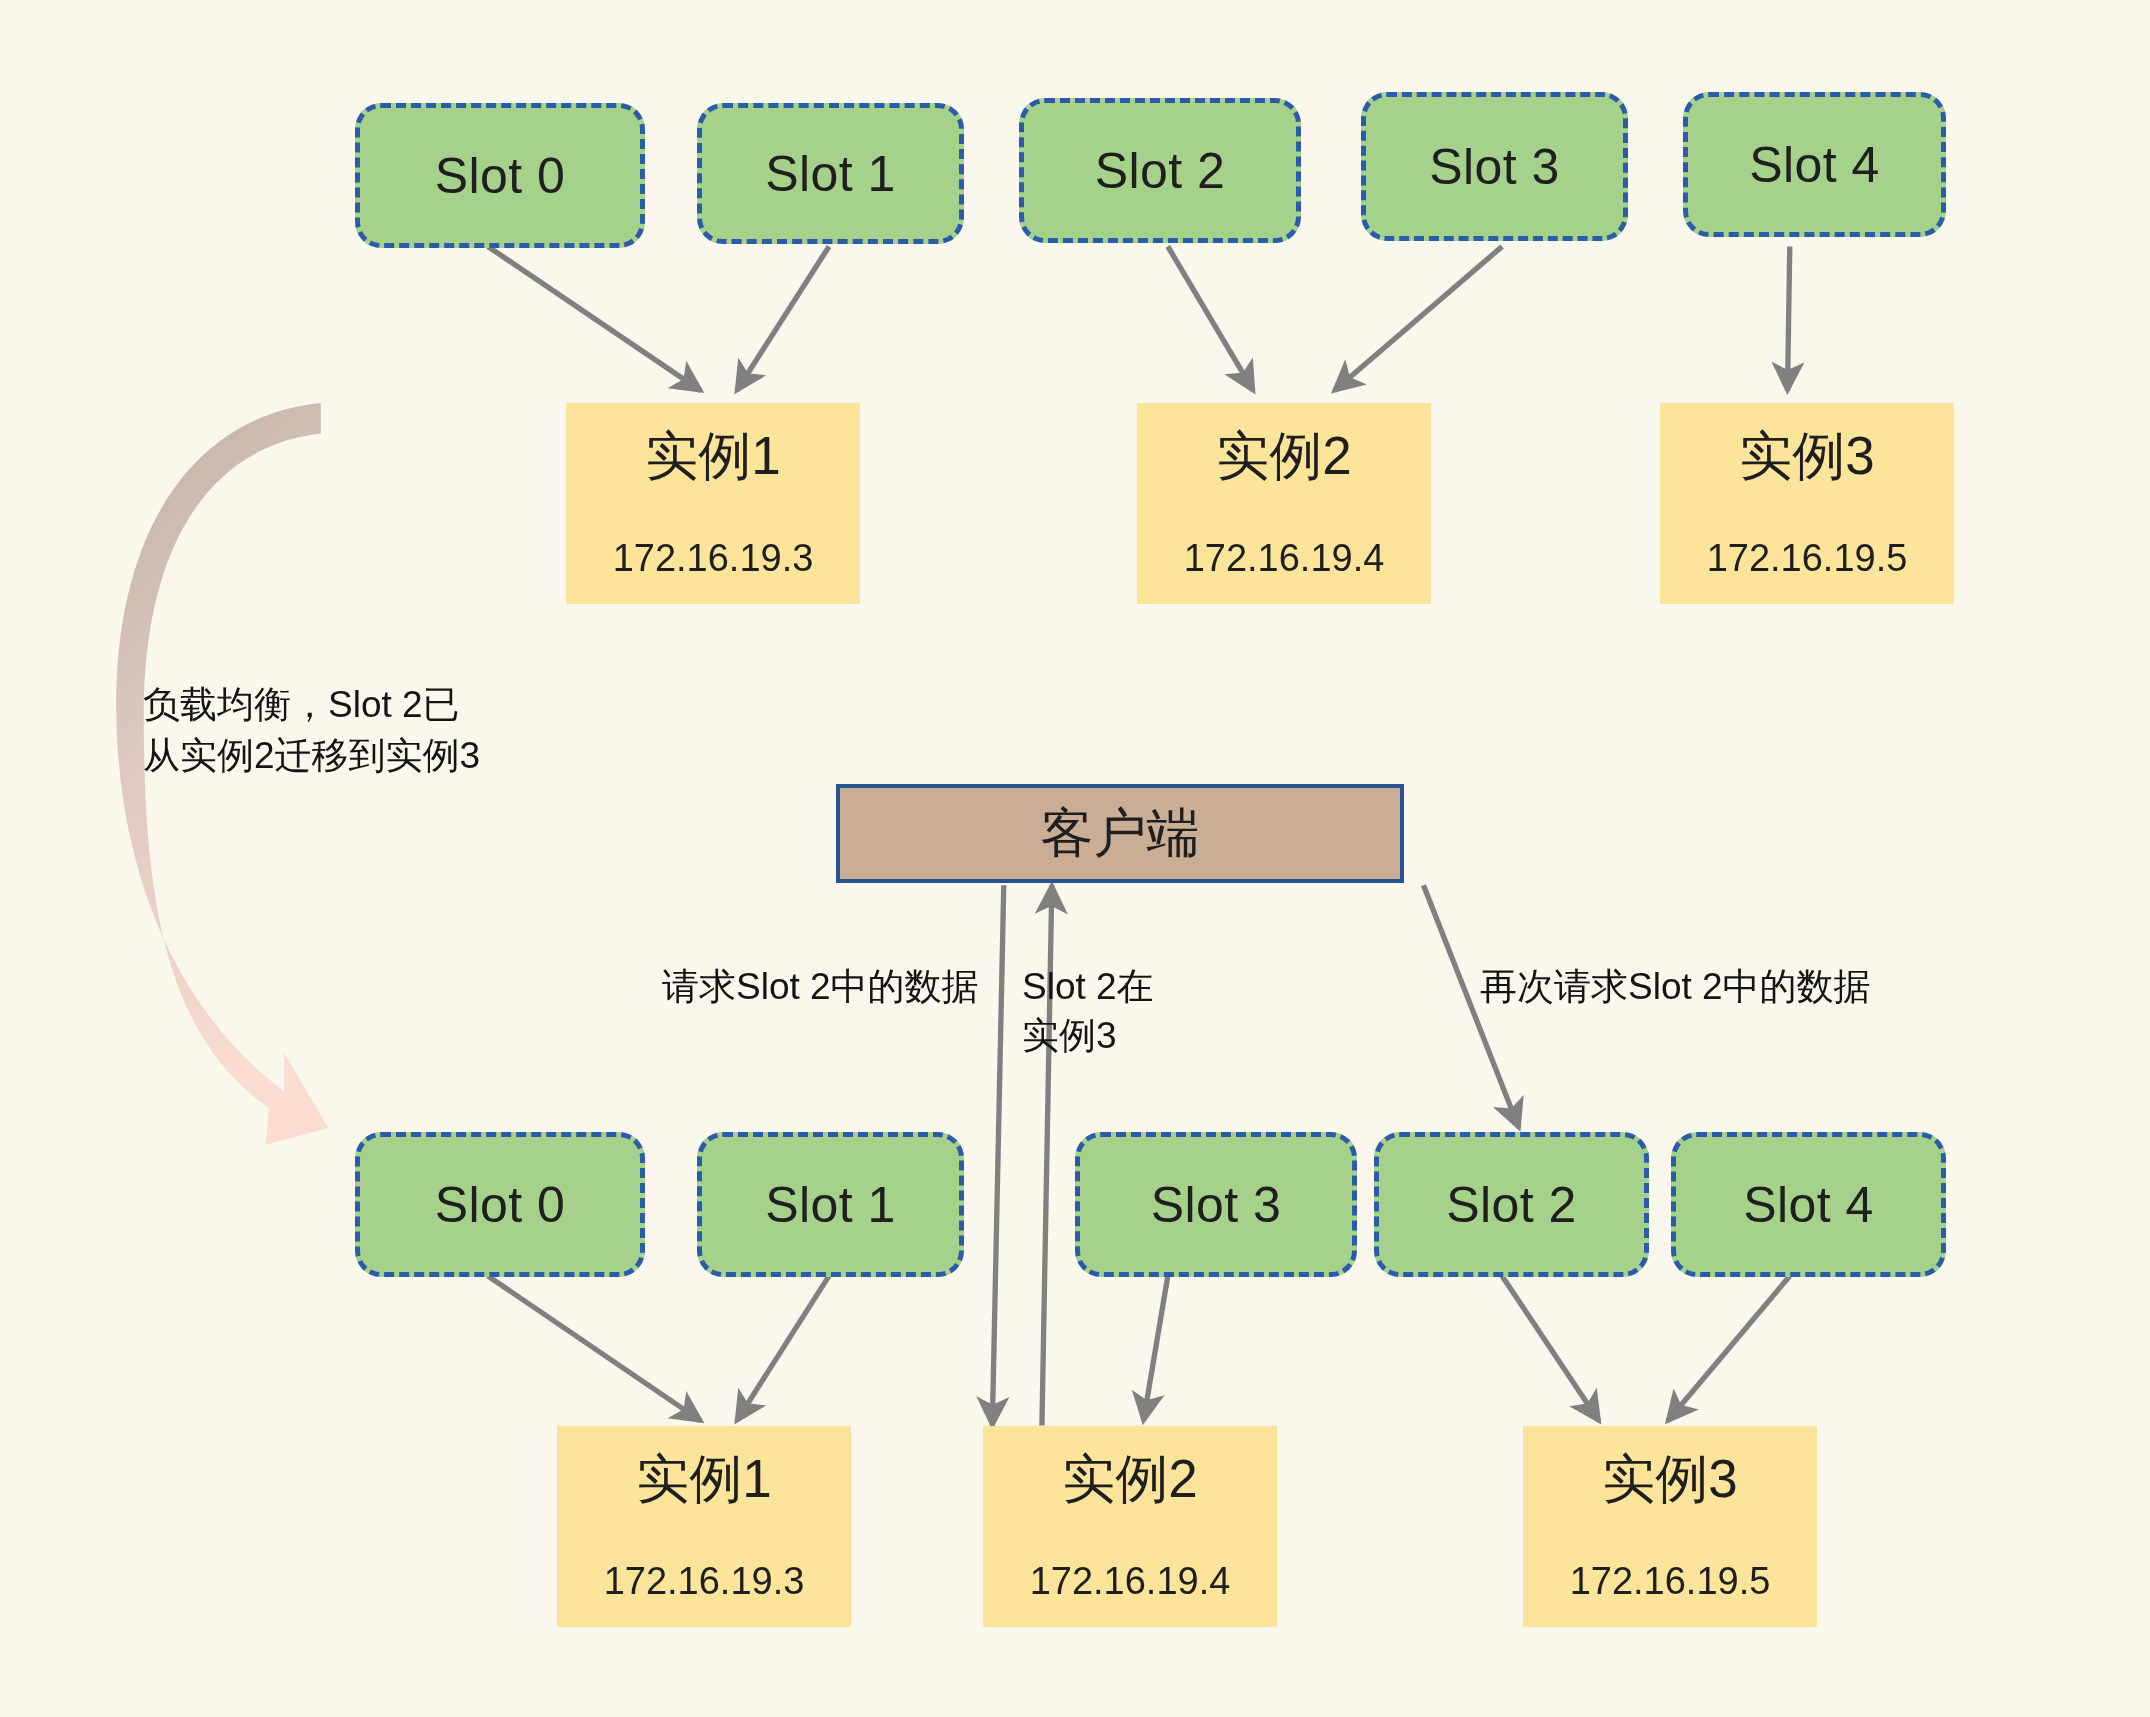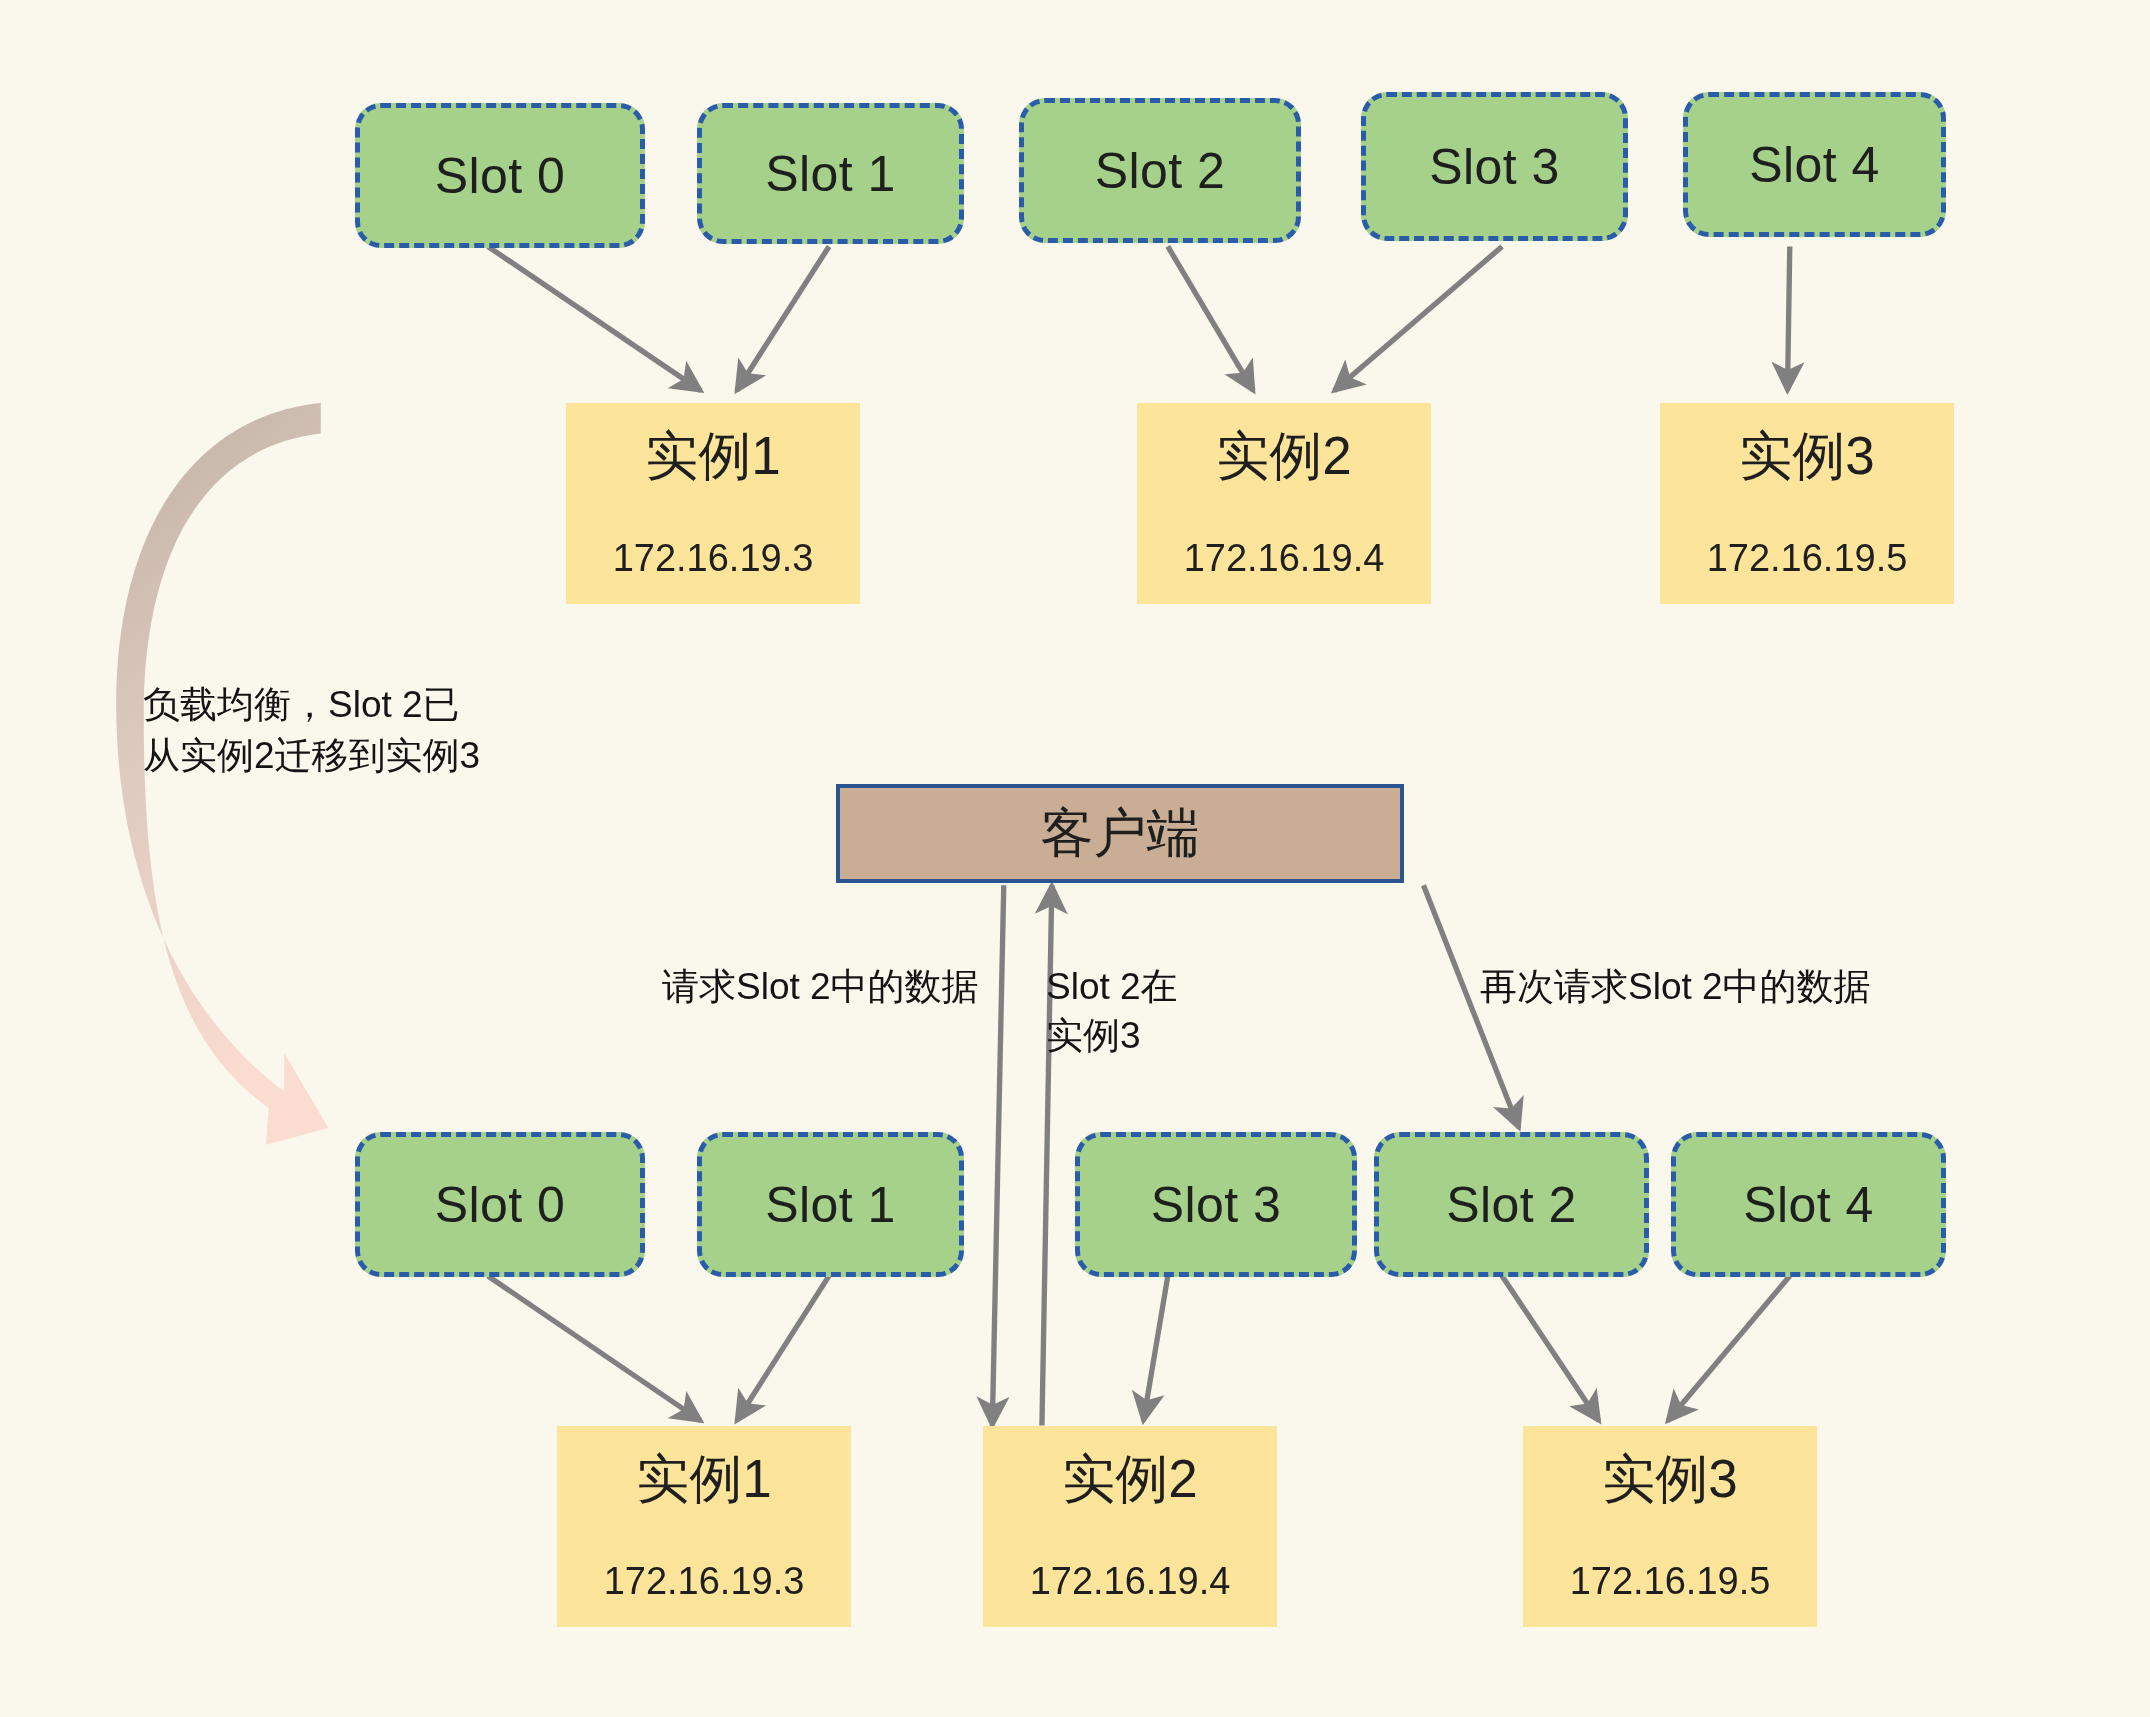--- a/index.html
+++ b/index.html
@@ -157,21 +157,21 @@
   </div>
 
   <div class="note-label" style="left:143px; top:679px; width:473px;">负载均衡，Slot 2已
 从实例2迁移到实例3</div>
 
   <div class="node client-box" style="left:836px; top:784px; width:568px; height:99px;">
     <span>客户端</span>
   </div>
 
   <div class="edge-label" style="left:614px; top:963px; width:397px;margin-left:48px;">请求Slot 2中的数据</div>
-  <div class="edge-label" style="left:1046px; top:963px; width:252px;">Slot 2在
+  <div class="edge-label" style="left:1022px; top:963px; width:252px;">Slot 2在
 实例3</div>
   <div class="edge-label" style="left:1480px; top:963px; width:488px;">再次请求Slot 2中的数据</div>
 
   <div class="node slot-box" style="left:355px; top:1132px; width:290px; height:145px;">
     <span>Slot 0</span>
   </div>
   <div class="node slot-box" style="left:697px; top:1132px; width:267px; height:145px;">
     <span>Slot 1</span>
   </div>
   <div class="node slot-box" style="left:1075px; top:1132px; width:282px; height:145px;">

